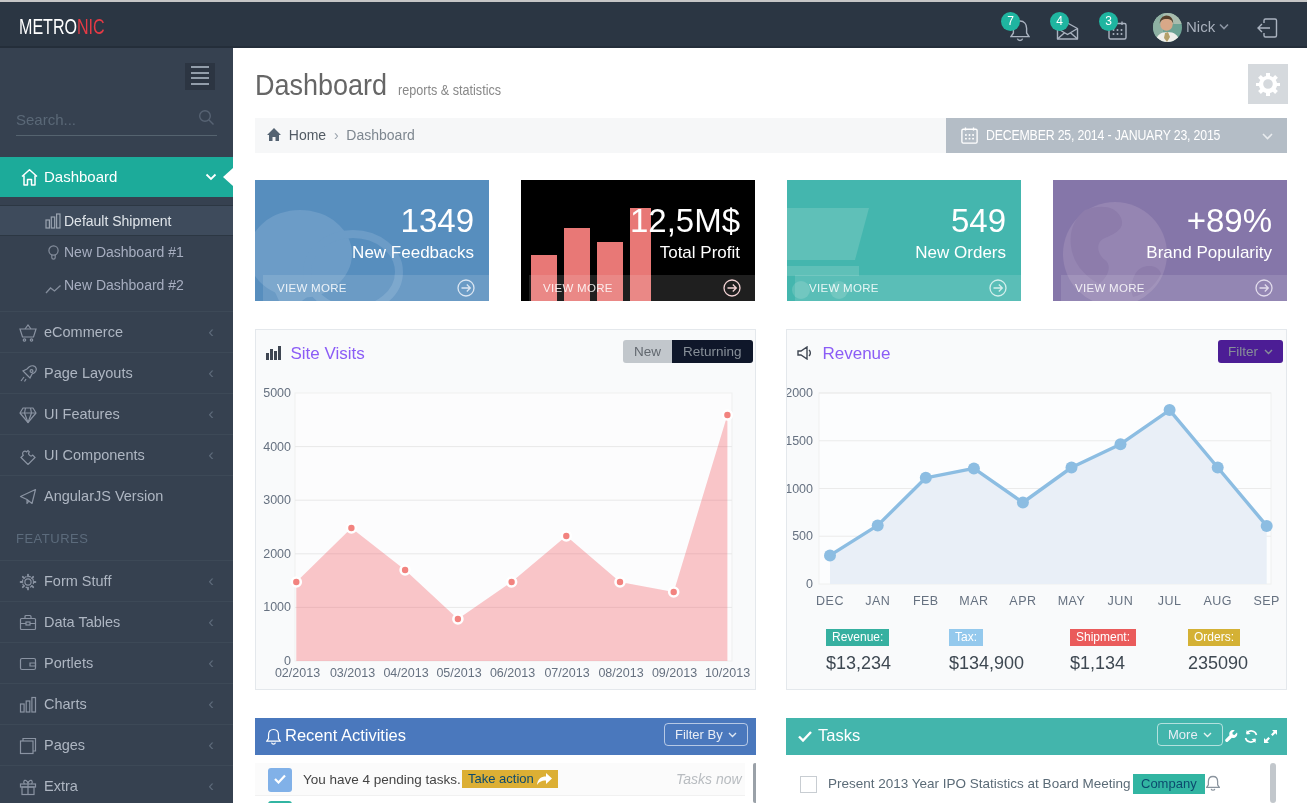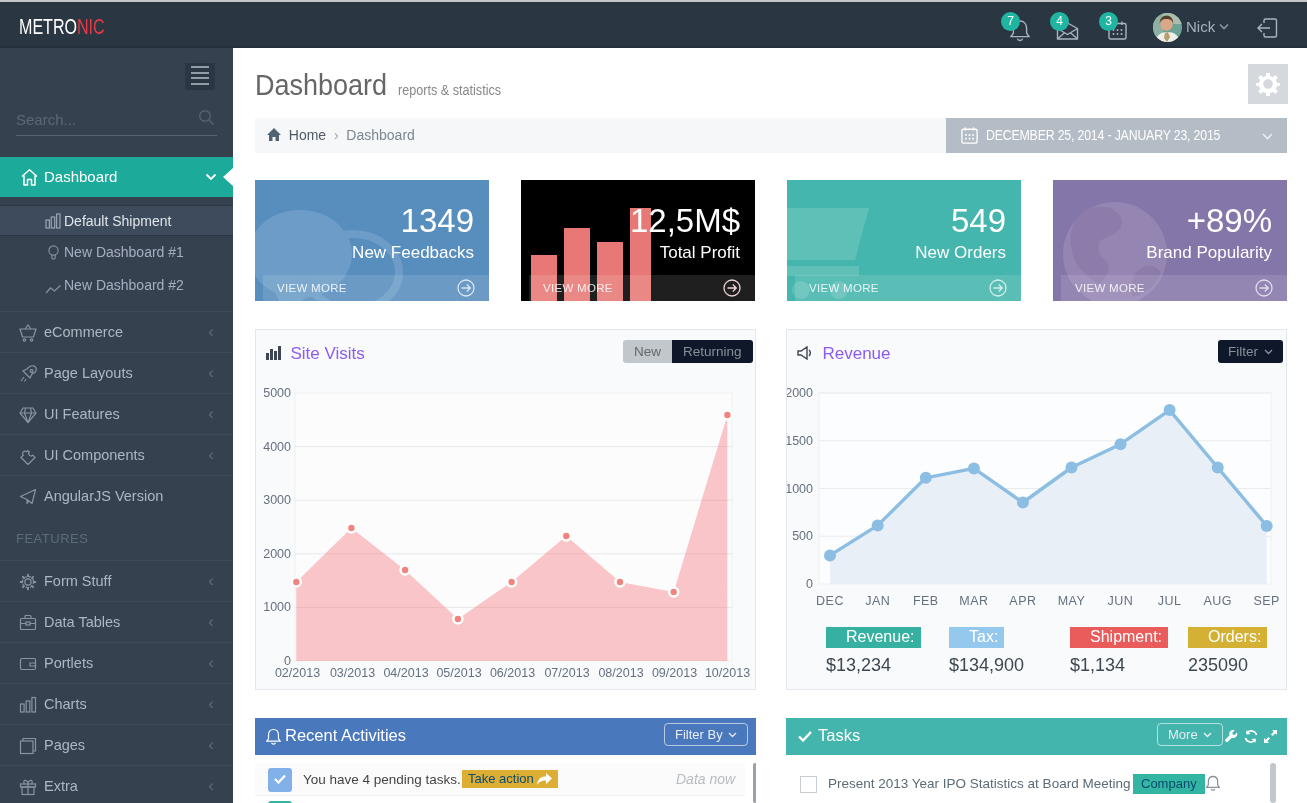--- a/index.html
+++ b/index.html
@@ -51,21 +51,21 @@
 
 .panel { position:absolute; top:281px; width:501px; height:361px; background:#f9fafb;
   border:1px solid #e4e8ec; }
 .ptit { position:absolute; left:10px; top:14px; font-size:17px; color:#8b5cf6; }
 
 .bport { position:absolute; top:670px; width:501px; height:85px; }
 .bhead { position:absolute; left:0; top:0; width:100%; height:37px; color:#fff; font-size:16.5px; }
 .bbody { position:absolute; left:0; top:37px; width:100%; height:48px; background:#fff; overflow:hidden;}
 .btnw { border:1px solid rgba(255,255,255,0.6); border-radius:4px; color:#e8edf5;
   font-size:13px; padding:3px 10px; }
-.lbl { display:inline-block; color:#fff; font-size:16px; padding:1px 6px 2px 20px; }
+.lbl { display:inline-block; color:#fff; font-size:12px; padding:1px 6px 2px 6px; }
 .chip { display:inline-block; color:#0c4a6e; font-size:14px; padding:2px 8px 3px 8px; }
 svg { display:block; }
 </style>
 </head>
 <body>
 <div id="topline"></div>
 <div id="topbar">
   <div id="logo">METRO<span>NIC</span></div>
 
   <svg class="abs" style="left:1010px;top:17px" width="20" height="24" viewBox="0 0 20 24">
@@ -461,21 +461,21 @@
     </svg>
   </div>
 
   <div class="panel" style="left:553px">
     <div class="ptit">
       <svg style="display:inline-block;vertical-align:-1px" width="16" height="14" viewBox="0 0 16 14">
         <path fill="none" stroke="#3f4652" stroke-width="1.4" d="M1 5 L1 9 L4 9 L10 13 L10 1 L4 5 Z M12 4 A4 4 0 0 1 12 10"></path>
       </svg>
       &nbsp;Revenue
     </div>
-    <div class="abs" style="left:431px;top:10px;background:#0f172a;color:#878f98;font-size:13.5px;padding:4px 10px;border-radius:3px">Filter <svg style="display:inline-block;vertical-align:1px;margin-left:2px" width="9" height="6" viewBox="0 0 9 6">
+    <div class="abs" style="left:431px;top:10px;background:#4c1d95;color:#878f98;font-size:13.5px;padding:4px 10px;border-radius:3px">Filter <svg style="display:inline-block;vertical-align:1px;margin-left:2px" width="9" height="6" viewBox="0 0 9 6">
           <path d="M1 1 L4.5 4.5 L8 1" fill="none" stroke="#878f98" stroke-width="1.4"></path>
         </svg></div>
     <svg class="abs" style="left:0;top:0" width="501" height="361" viewBox="0 0 501 361">
       <rect x="32" y="63" width="452" height="191" fill="#fcfdfe" stroke="#f0f0f0"></rect>
       <g stroke="#ebebeb">
           <line x1="32" y1="206.25" x2="484" y2="206.25"></line>
           <line x1="32" y1="158.5" x2="484" y2="158.5"></line>
           <line x1="32" y1="110.75" x2="484" y2="110.75"></line>
           <line x1="32" y1="63" x2="484" y2="63"></line>
         </g>
@@ -536,21 +536,21 @@
           <svg style="margin:6px auto" width="12" height="10" viewBox="0 0 12 10">
               <path d="M1 5 L4.5 8.5 L11 1.5" fill="none" stroke="#fff" stroke-width="2.2"></path>
             </svg>
         </div>
         <span class="abs" style="left:48px;top:9px;font-size:13.5px;color:#444">You have 4 pending tasks.</span>
         <span class="abs chip" style="left:207px;top:7px;background:#dcaf34;font-size:13px;padding:1px 6px 2px 6px">Take action
           <svg style="display:inline-block;vertical-align:-2px" width="15" height="12" viewBox="0 0 15 12">
               <path fill="#fff" d="M9 0 L15 5.5 L9 11 L9 7.5 C4 7.5 2 9 0 12 C0.5 6 4 3.5 9 3.5 Z"></path>
             </svg>
         </span>
-        <span class="abs" style="left:421px;top:8px;font-size:14px;color:#b8bcc0;font-style:italic">Data now</span>
+        <span class="abs" style="left:421px;top:8px;font-size:14px;color:#b8bcc0;font-style:italic">Tasks now</span>
       </div>
       <div class="abs" style="left:13px;top:46px;width:24px;height:24px;background:#32b5a2;border-radius:3px"></div>
       <div class="abs" style="left:498px;top:8px;width:4px;height:40px;background:#9aa1a8;border-radius:3px"></div>
     </div>
   </div>
 
   <div class="bport" style="left:553px">
     <div class="bhead" style="background:#43b5ac">
       <svg class="abs" style="left:12px;top:13px" width="14" height="11" viewBox="0 0 14 11">
           <path d="M1 5.5 L5 9.5 L13 1" fill="none" stroke="#fff" stroke-width="2.4"></path>

